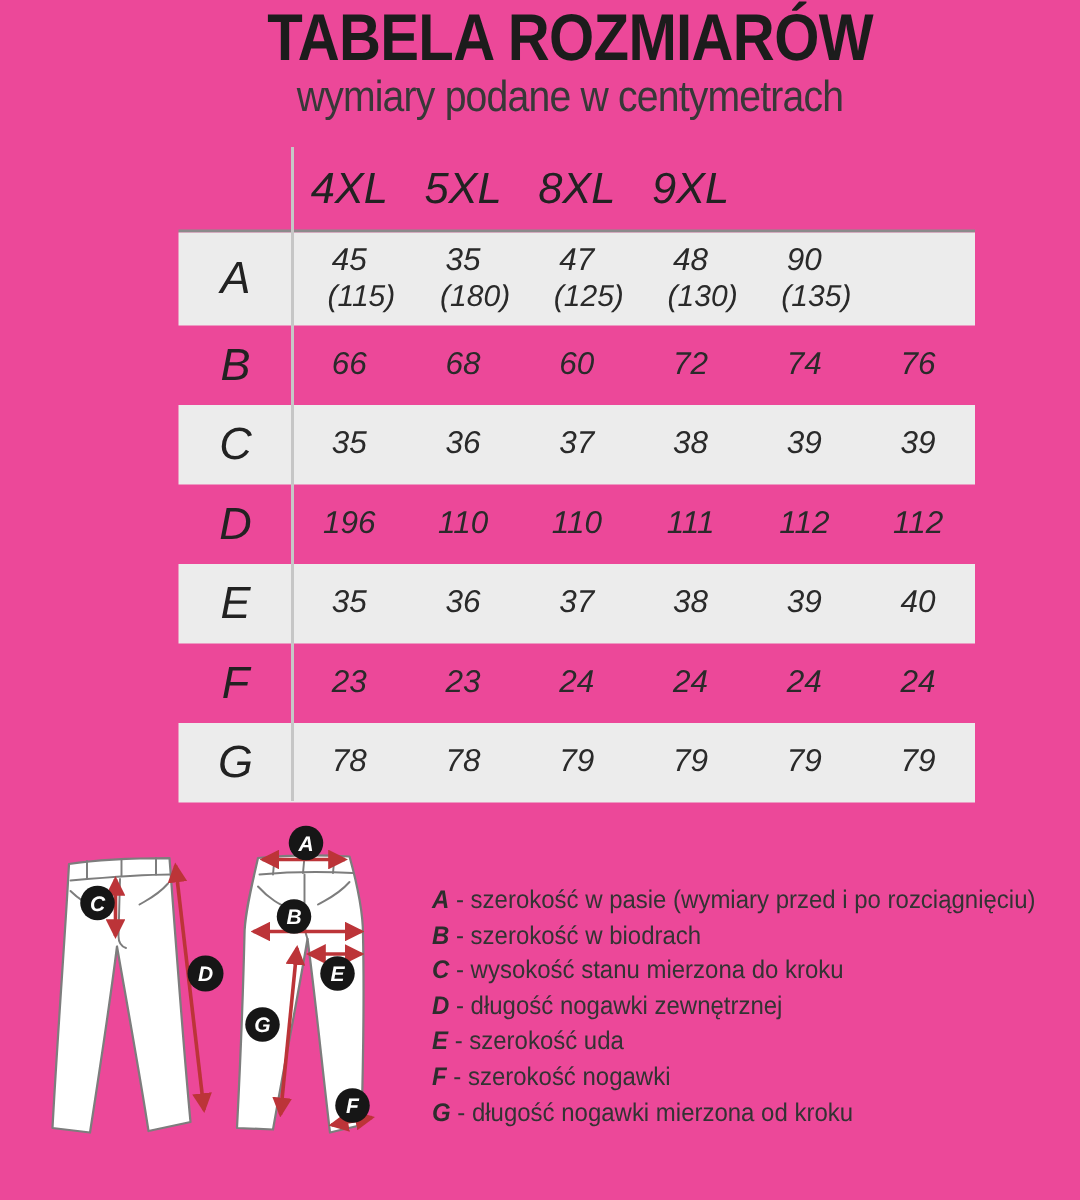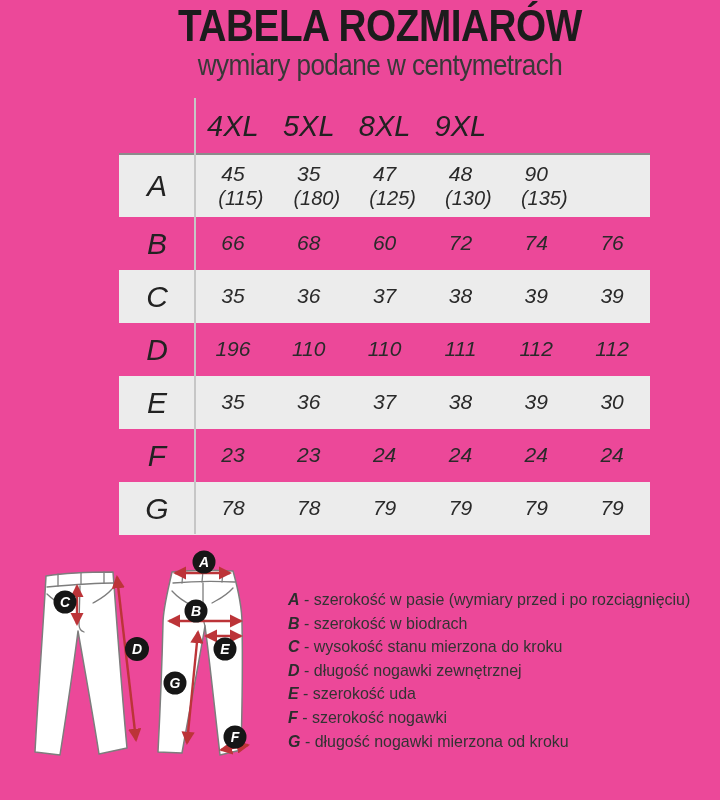--- a/index.html
+++ b/index.html
@@ -176,21 +176,21 @@
           <div class="cell">
             <div class="cmain">37</div>
           </div>
           <div class="cell">
             <div class="cmain">38</div>
           </div>
           <div class="cell">
             <div class="cmain">39</div>
           </div>
           <div class="cell">
-            <div class="cmain">30</div>
+            <div class="cmain">40</div>
           </div>
         </div>
         <div class="t-row body">
           <div class="rowlabel">F</div>
           <div class="cell">
             <div class="cmain">23</div>
           </div>
           <div class="cell">
             <div class="cmain">23</div>
           </div>

